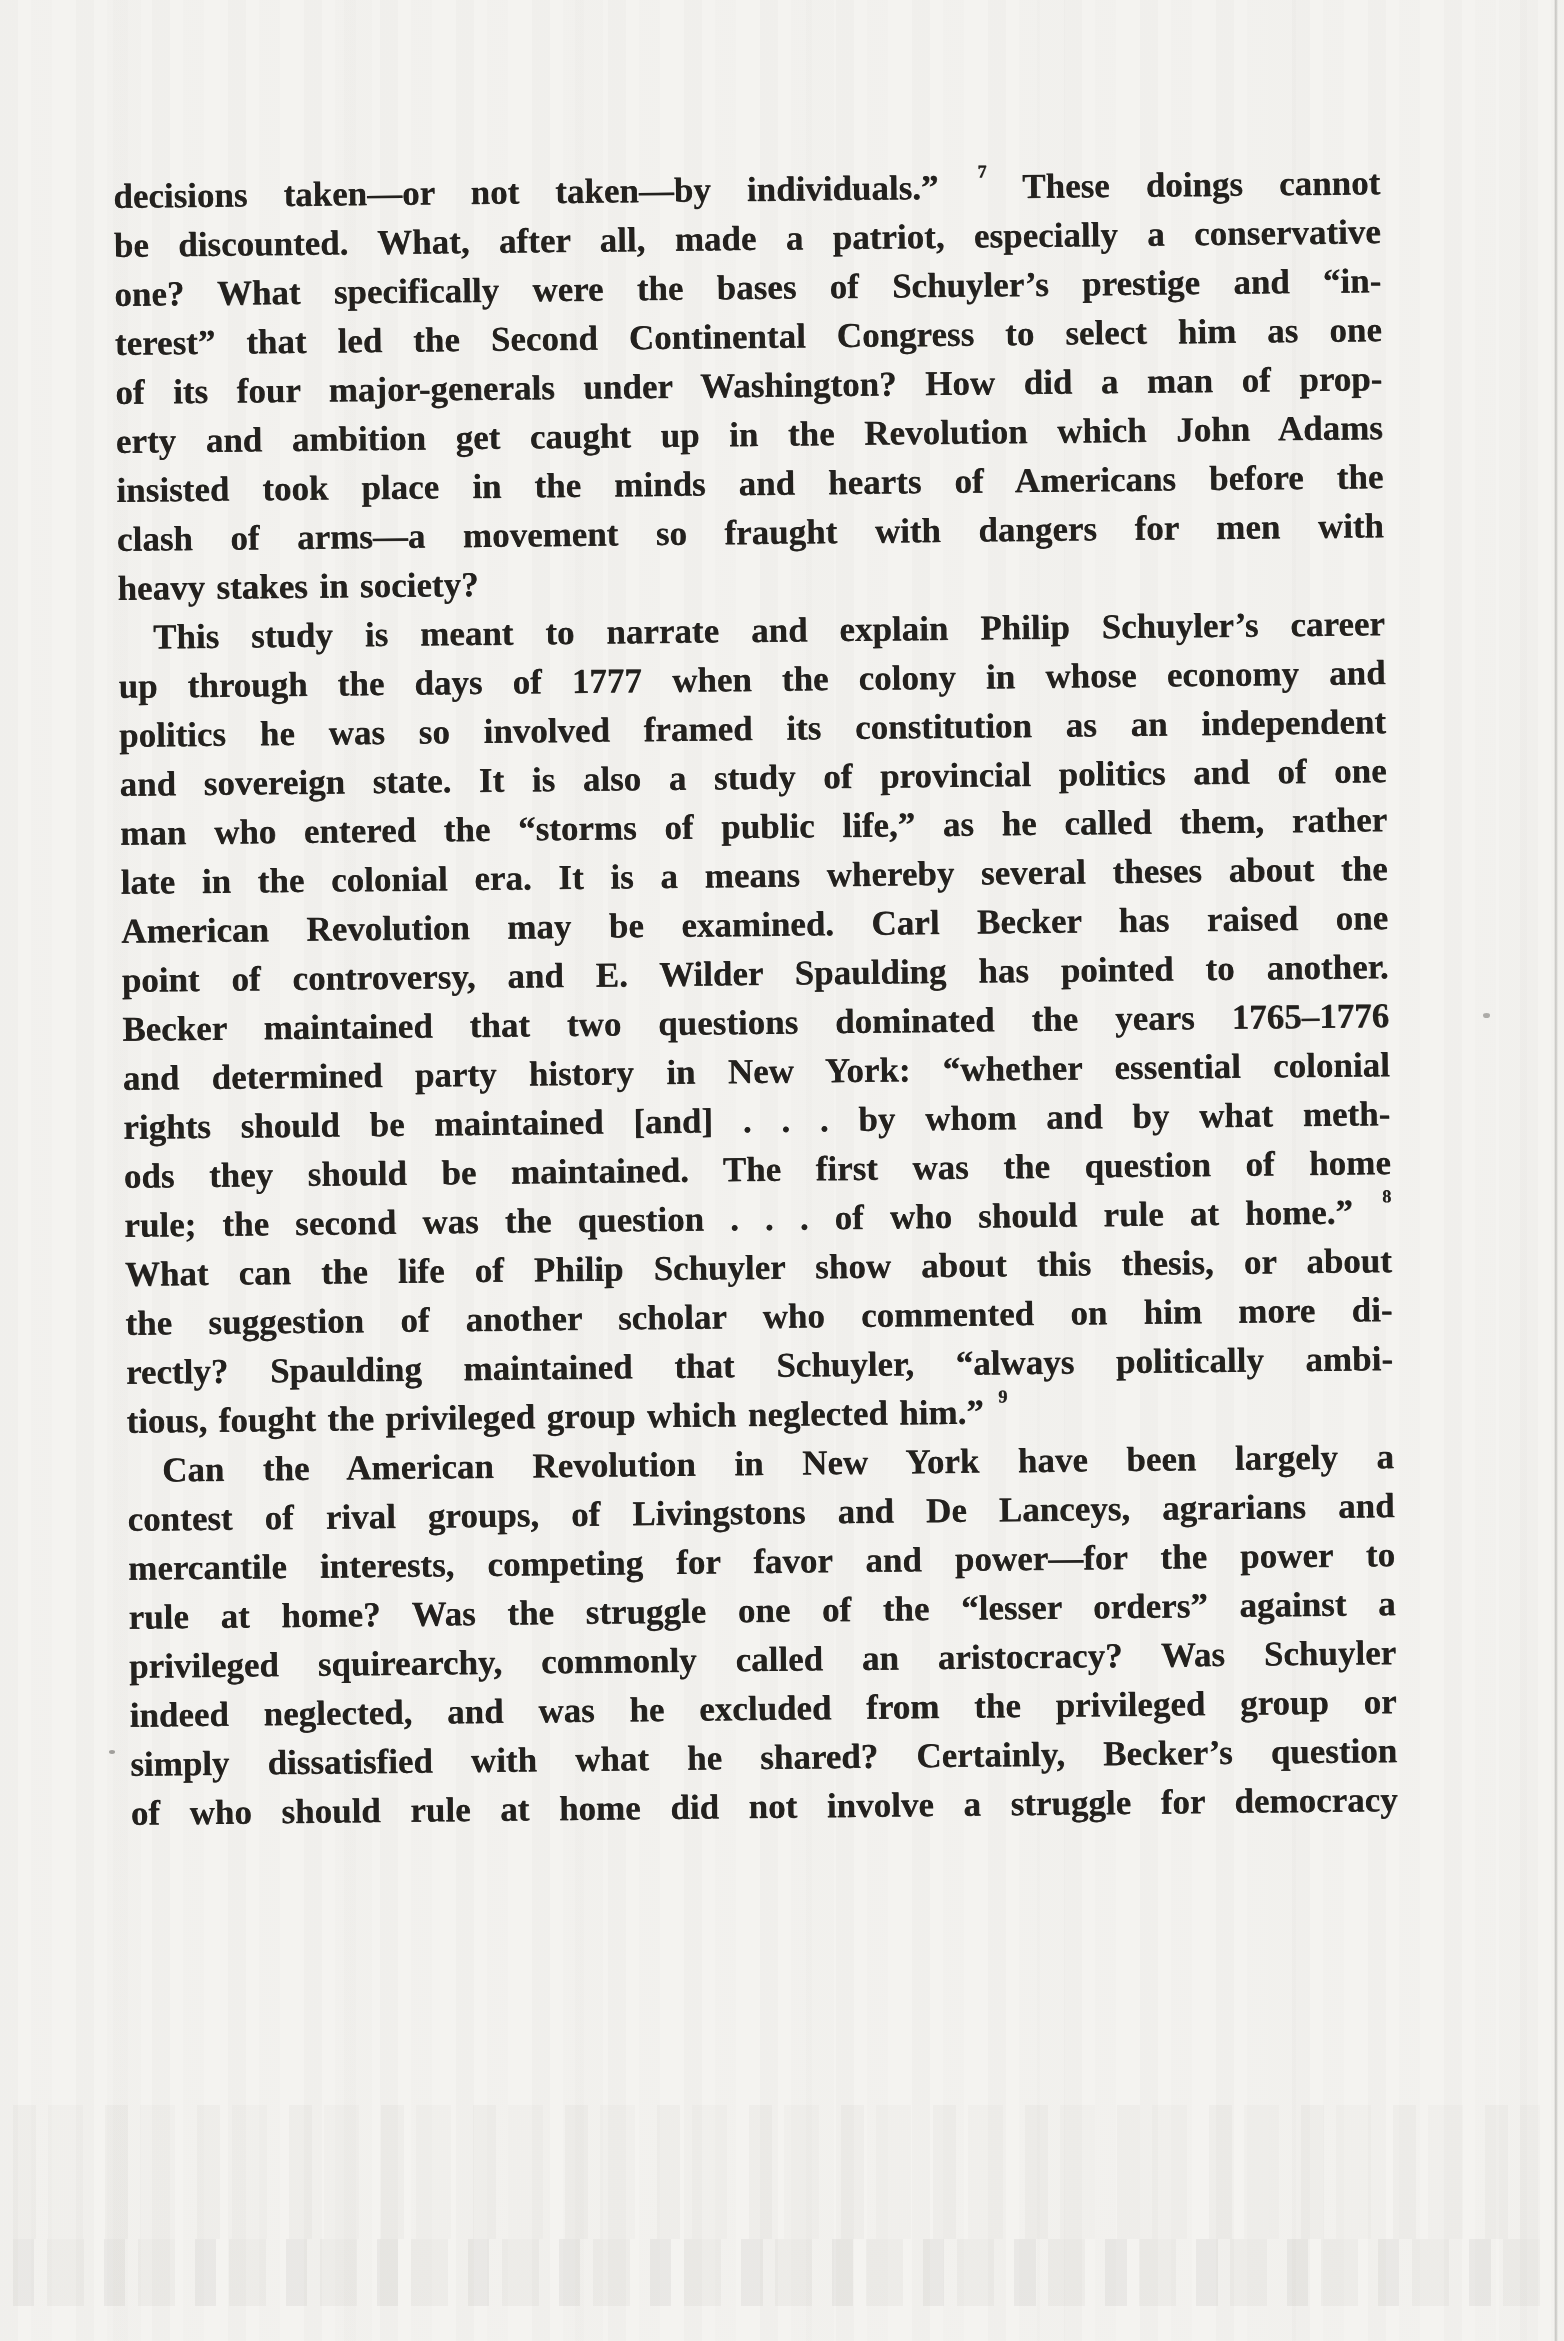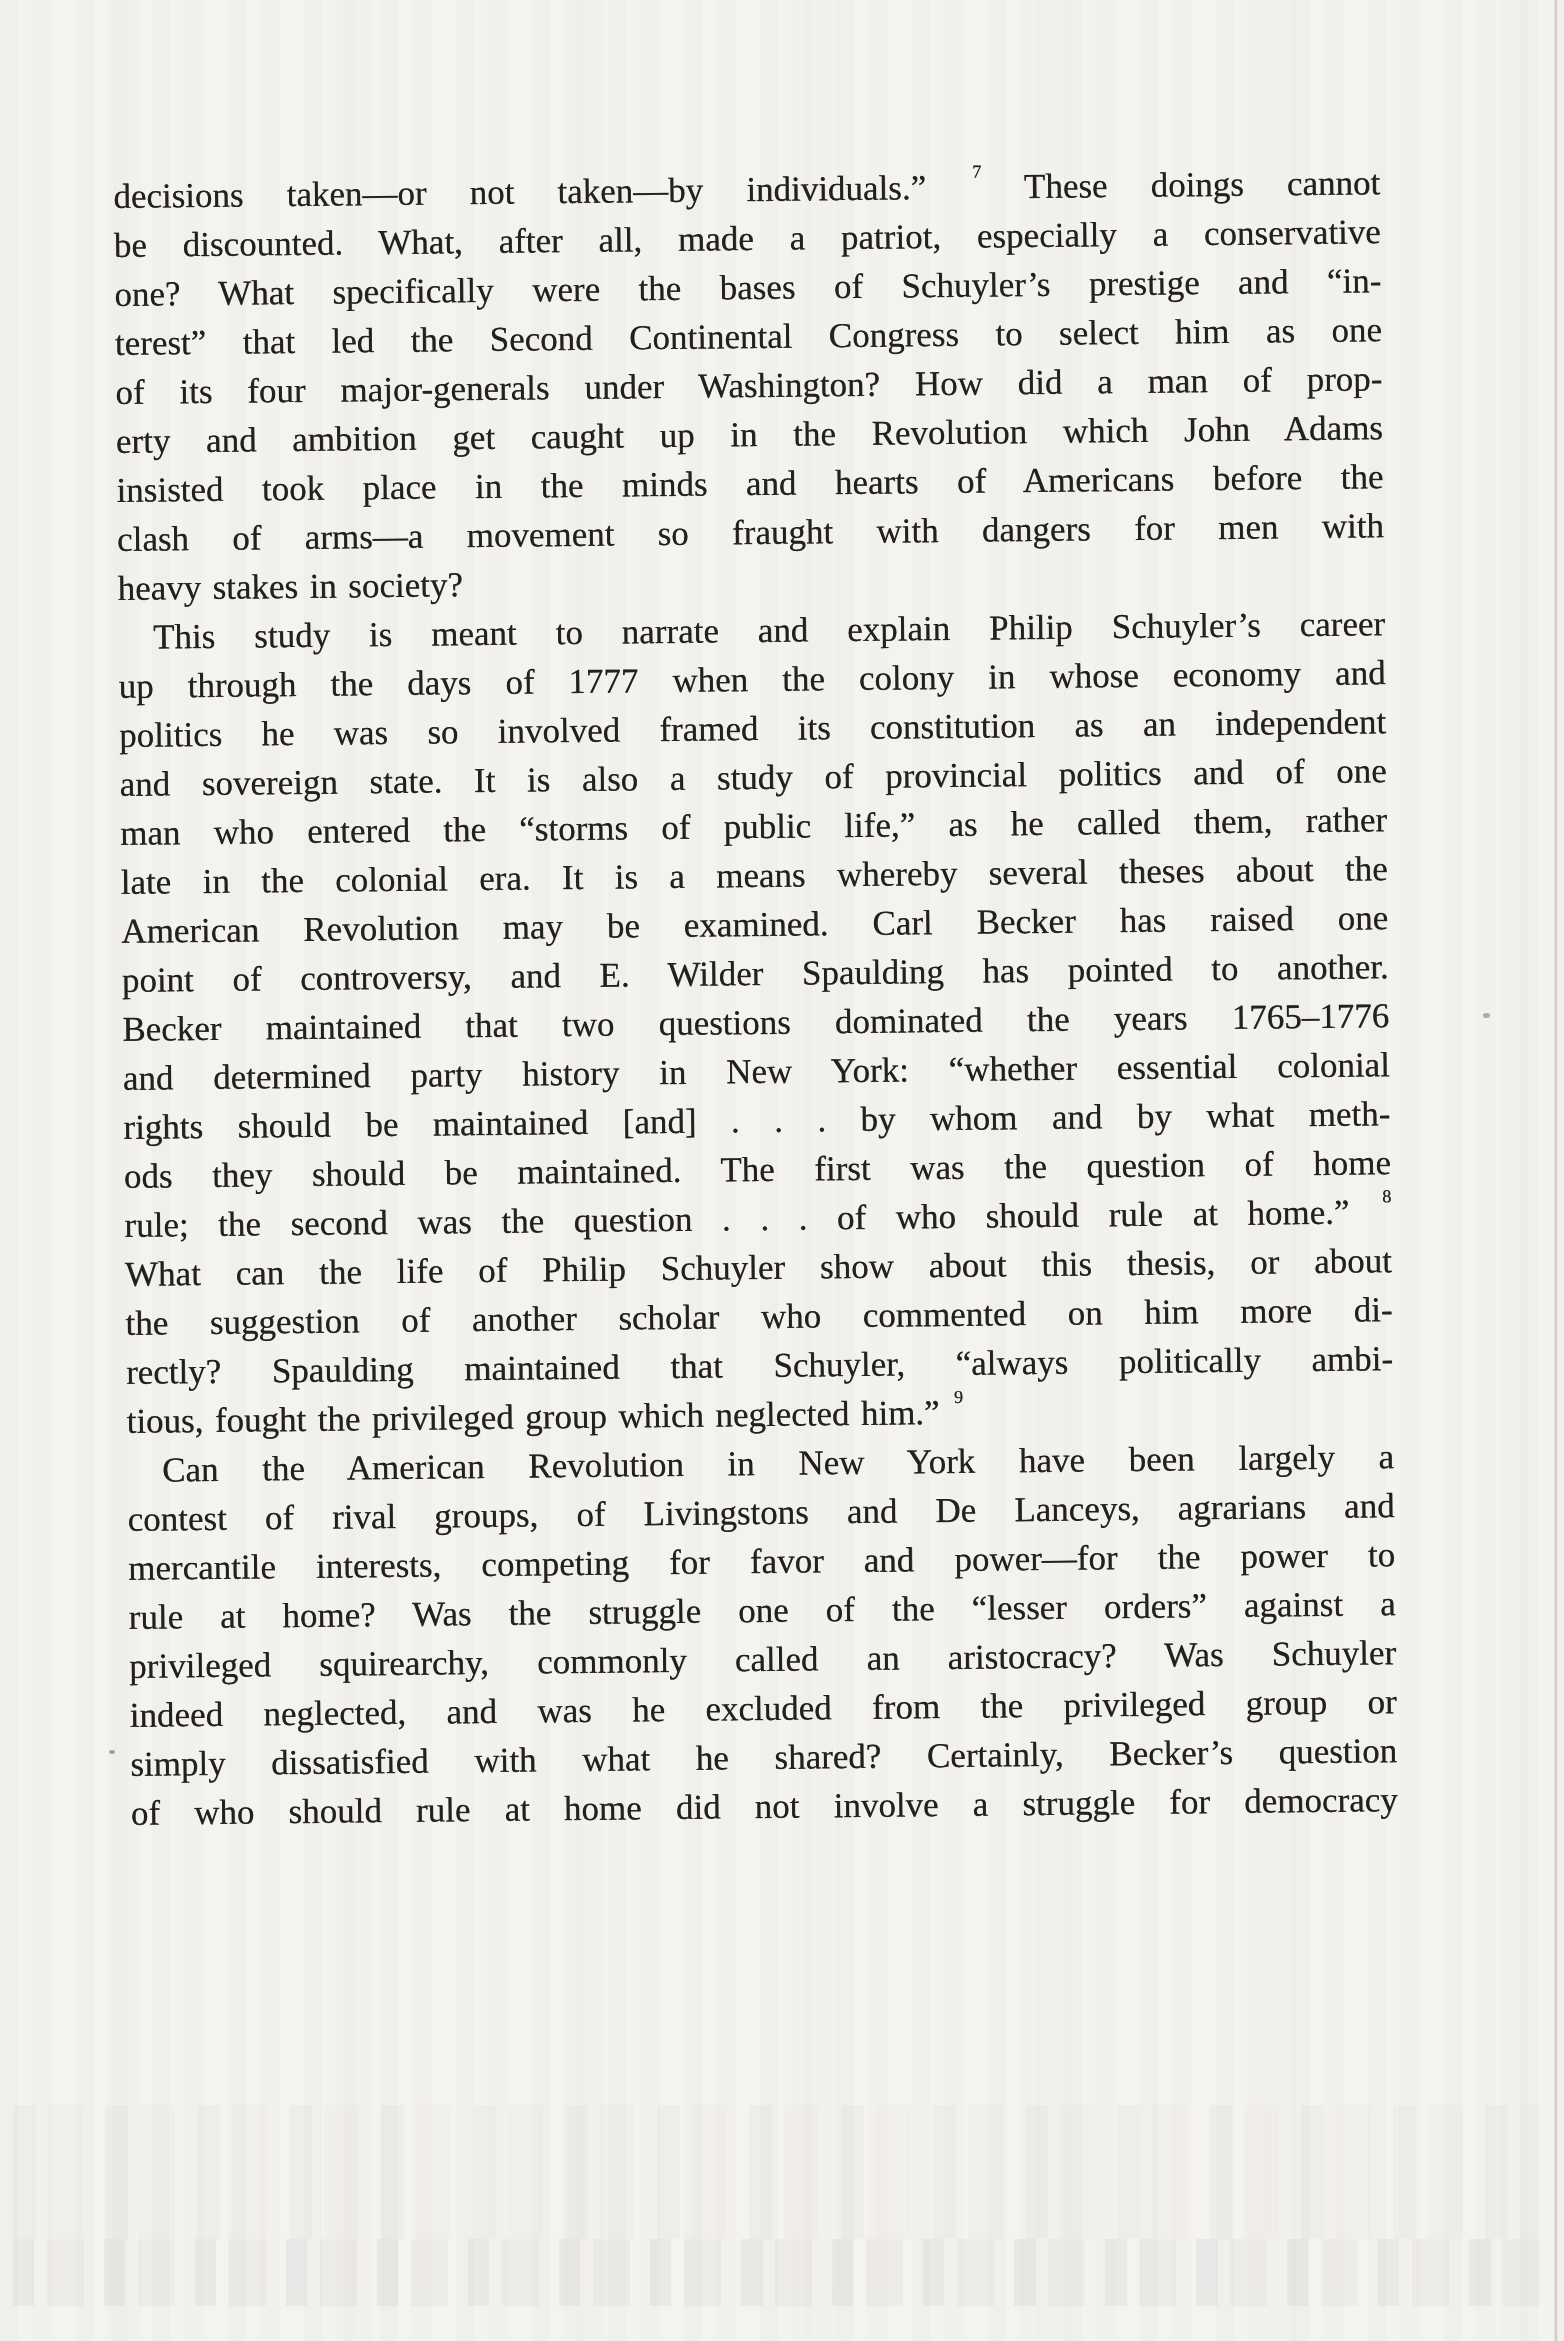--- a/index.html
+++ b/index.html
@@ -11,20 +11,21 @@
   body {
     width: 1564px; height: 2342px;
     background: var(--paper);
     overflow: hidden;
     position: relative;
     font-family: "Liberation Serif", "DejaVu Serif", serif;
   }
   .page {
     position: absolute; inset: 0;
     background: var(--paper);
+    font-weight: bold;
   }
   
   .page-texture {
     position: absolute; inset: 0;
     background-image:
       repeating-linear-gradient(90deg,
         rgba(105,100,92,0.028) 0 18px, rgba(0,0,0,0) 18px 31px,
         rgba(105,100,92,0.016) 31px 52px, rgba(0,0,0,0) 52px 76px),
       repeating-linear-gradient(90deg,
         rgba(0,0,0,0) 0 113px, rgba(120,115,105,0.018) 113px 141px,

